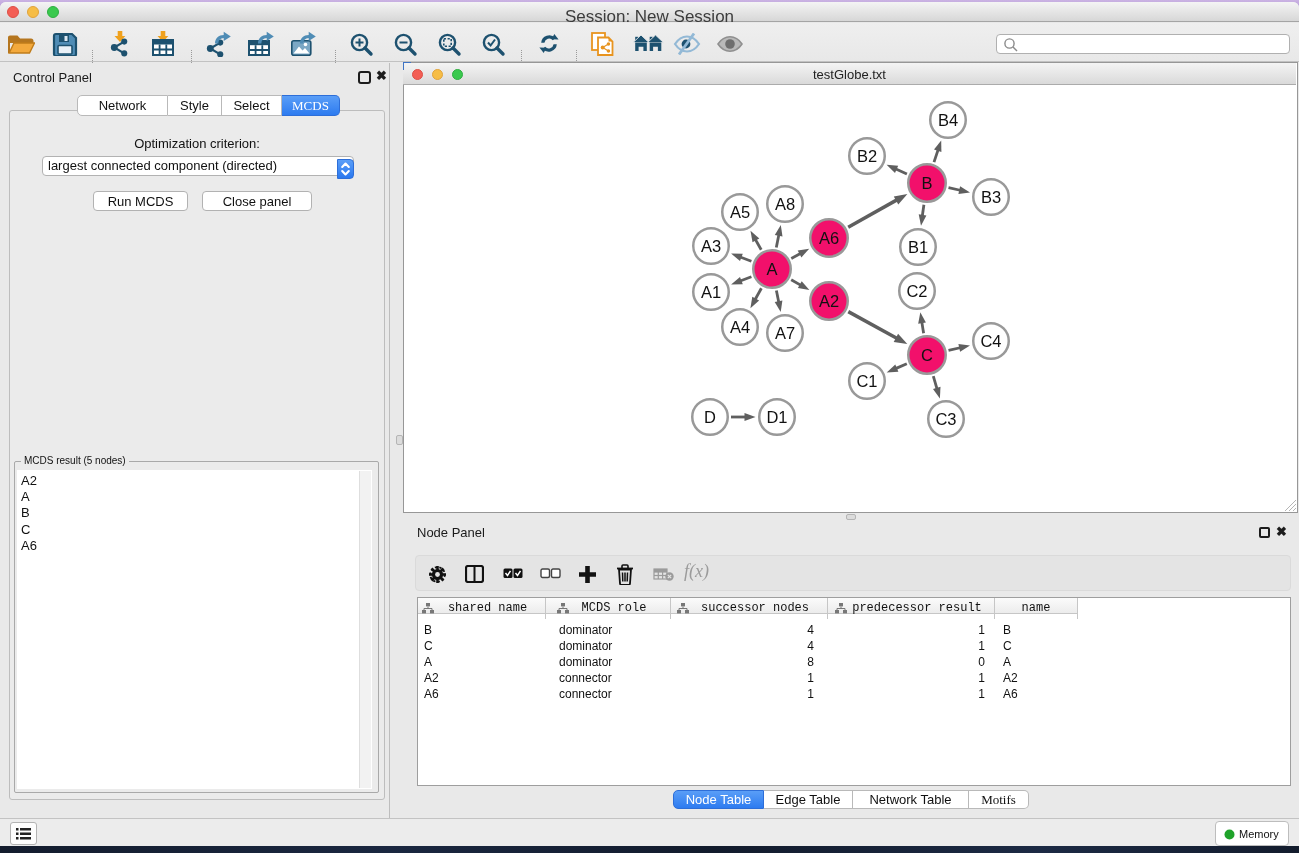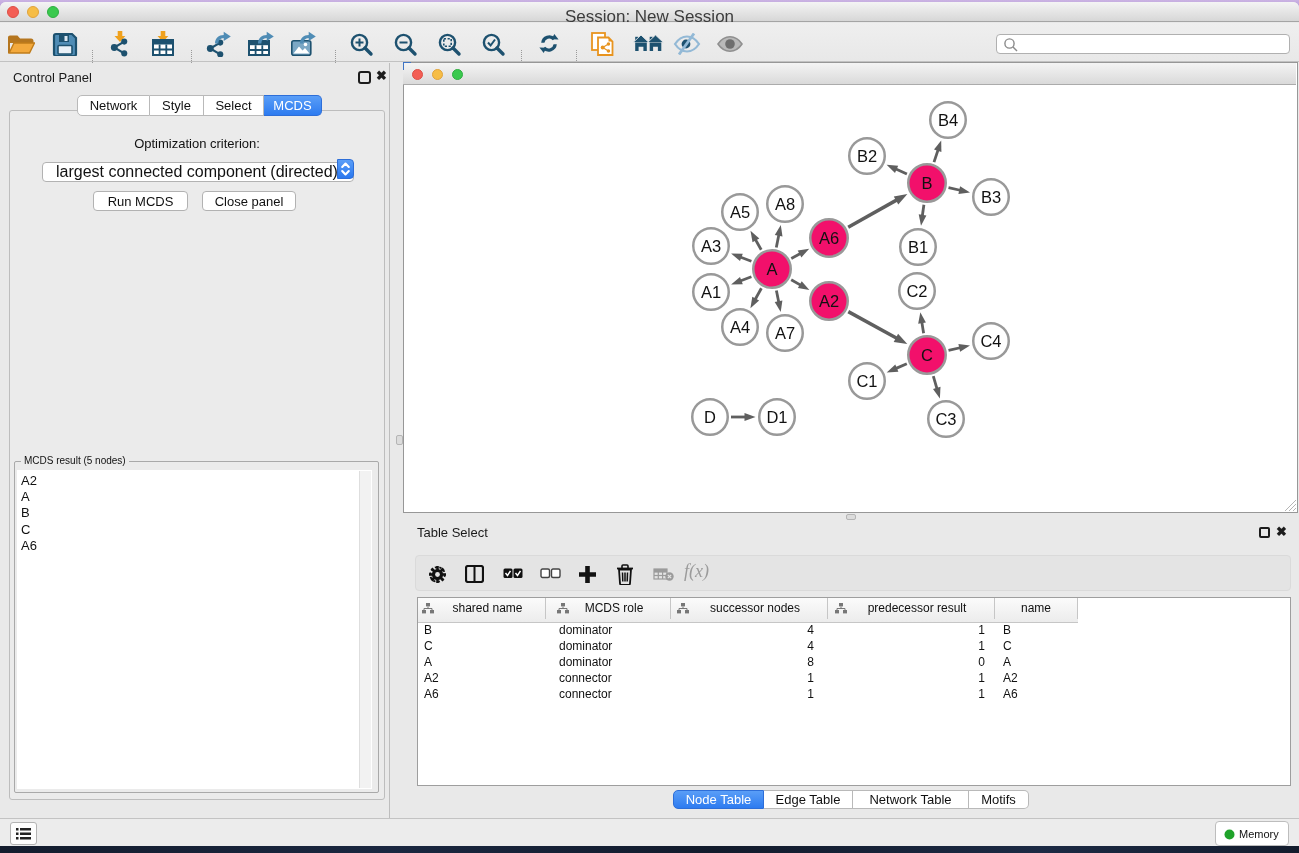--- a/index.html
+++ b/index.html
@@ -35,36 +35,36 @@
      border:2px solid #1c1c1c; border-radius:3px; }
   #cp-close { left:376px; top:68px; font-size:13px; font-weight:bold; color:#1c1c1c; }
   #cp-pane { left:9px; top:110px; width:376px; height:690px;
      border:1px solid #bdbdbd; border-radius:3px; background:#ebebeb; }
   .tabseg { position:absolute; display:flex; }
   .tabseg .tab { height:21px; background:#fff; border-top:1px solid #b9b9b9;
      border-bottom:1px solid #b9b9b9; border-right:1px solid #b9b9b9;
      font-size:13px; color:#111; text-align:center; line-height:20px; }
   .tabseg .tab:first-child { border-left:1px solid #b9b9b9;
      border-radius:5px 0 0 5px; }
-  .tabseg .tab:last-child { border-radius:0 5px 5px 0; }
+  .tabseg .tab:last-child { border-radius:0 5px 5px 0;font-family:Liberation Serif, serif; }
   .tabseg .tab.sel { background:linear-gradient(180deg,#5a9ef7,#2d7bf0);
      color:#fff; border-color:#2d6ed8; }
   #cp-tabs { left:77px; top:95px; }
   #opt-label { left:10px; top:136px; width:374px; text-align:center;
      font-size:13px; color:#111; }
-  #cp-select { left:42px; top:162px; width:312px; height:20px; background:#fff;
-     border:1px solid #b2b2b2; border-radius:4px; font-size:16px; color:#111;
-     line-height:18px; padding-left:13px; }
+  #cp-select { left:42px; top:156px; width:312px; height:20px; background:#fff;
+     border:1px solid #b2b2b2; border-radius:4px; font-size:13px; color:#111;
+     line-height:18px; padding-left:5px; }
   #cp-stepper { left:337px; top:159px; width:17px; height:20px;
      background:linear-gradient(180deg,#5a9ef7,#2a78ef);
      border-radius:0 4px 4px 0; border:1px solid #2d6ed8; }
   .btn { position:absolute; background:#fff; border:1px solid #b2b2b2;
      border-radius:4px; font-size:13px; color:#111; text-align:center; }
   #btn-run { left:93px; top:191px; width:95px; height:20px; line-height:19px; }
-  #btn-close { left:202px; top:191px; width:94px; height:20px; line-height:19px; }
+  #btn-close { left:202px; top:191px; width:110px; height:20px; line-height:19px; }
   #fieldset { left:14px; top:461px; width:365px; height:332px;
      border:1px solid #a9a9a9; border-radius:2px; }
   #fs-legend { left:21px; top:455px; background:#ebebeb; padding:0 3px;
      font-size:10px; color:#111; }
   #fs-list { left:17px; top:470px; width:355px; height:319px; background:#fff;
      font-size:13px; color:#111; line-height:16.2px; padding:3px 0 0 4px; }
   #fs-scroll { left:359px; top:471px; width:12px; height:317px; background:#f2f2f2;
      border-left:1px solid #dedede; }
   
   #vsplit-knob { left:396px; top:435px; width:7px; height:10px; background:#dcdcdc;
@@ -80,23 +80,23 @@
   #graph { left:404px; top:86px; }
   
   #tp-title { left:417px; top:525px; font-size:13px; color:#1a1a1a; }
   #tp-float { left:1259px; top:527px; width:11px; height:11px;
      border:2px solid #1c1c1c; border-radius:2px; }
   #tp-close { left:1276px; top:524px; font-size:13px; font-weight:bold; color:#1c1c1c; }
   #tp-toolbar { left:415px; top:555px; width:876px; height:36px; background:#e4e4e4;
      border:1px solid #dadada; border-radius:4px; }
   #tbl { left:417px; top:597px; width:874px; height:189px; background:#fff;
      border:1px solid #9e9e9e; }
-  #tbl-header { position:absolute; left:0; top:0; width:660px; height:25px;
+  #tbl-header { position:absolute; left:0; top:0; width:660px; height:16px;
      background:linear-gradient(180deg,#fbfbfb,#ececec);
-     border-bottom:1px solid #c6c6c6; }
+     border-bottom:1px solid #c6c6c6;font-family:Liberation Mono, monospace; }
   .hcell { position:absolute; top:0; height:21px; border-right:1px solid #c6c6c6;
      font-size:12px; color:#111; text-align:center; line-height:20px; }
   .trow { position:absolute; font-size:12px; color:#111; }
   #tp-tabs { left:673px; top:790px; }
   #tp-tabs .tab { height:19px; line-height:18px; }
   
   #statusbar { left:0; top:818px; width:1299px; height:28px; background:#ececec;
      border-top:1px solid #c3c3c3; }
   #listbtn { left:10px; top:822px; width:27px; height:23px; background:#fdfdfd;
      border:1px solid #b3b3b3; border-radius:3px; }
@@ -238,21 +238,21 @@
 <line x1="10" y1="10" x2="14" y2="14" stroke="#8a8a8a" stroke-width="1.4"></line>
       </svg>
     </div>
 </div>
 <div class="abs" id="cpanel"></div>
 <div class="abs" id="cp-title">Control Panel</div>
 <div class="abs" id="cp-float"></div>
 <div class="abs" id="cp-close">✖</div>
 <div class="abs" id="cp-pane"></div>
 <div class="abs tabseg" id="cp-tabs">
-  <div class="tab" style="width:73px">Network</div>
+  <div class="tab" style="width:91px">Network</div>
   <div class="tab" style="width:54px">Style</div>
   <div class="tab" style="width:60px">Select</div>
   <div class="tab sel" style="width:58px">MCDS</div>
 </div>
 <div class="abs" id="opt-label">Optimization criterion:</div>
 <div class="abs" id="cp-select">largest connected component (directed)</div>
 <div class="abs" id="cp-stepper"><svg width="15" height="18" viewBox="0 0 15 18">
   <path d="M4.2 7 L7.5 3.6 L10.8 7" fill="none" stroke="#fff" stroke-width="2.1" stroke-linecap="round" stroke-linejoin="round"></path>
   <path d="M4.2 11 L7.5 14.4 L10.8 11" fill="none" stroke="#fff" stroke-width="2.1" stroke-linecap="round" stroke-linejoin="round"></path>
     </svg></div>
@@ -265,20 +265,21 @@
 <div class="abs" id="vsplit-knob"></div>
 <div class="abs" style="left:846px;top:514px;width:10px;height:6px;background:#dcdcdc;border:1px solid #b5b5b5;border-radius:2px"></div>
 <div class="abs" id="netwin"></div>
 <svg class="abs" style="left:403px;top:62px;z-index:5" width="8" height="8">
     <path d="M0 8 V0 H8" fill="none" stroke="#3f74c4" stroke-width="2"></path>
   </svg>
 <div class="abs" id="net-titlebar">
   <div class="tl" style="left:9px;top:6px;width:11px;height:11px;background:#f35e55;border:1px solid #dd4f46;"></div>
   <div class="tl" style="left:29px;top:6px;width:11px;height:11px;background:#f6bd46;border:1px solid #e1a33b;"></div>
   <div class="tl" style="left:49px;top:6px;width:11px;height:11px;background:#3ac94e;border:1px solid #2fae41;"></div>
+  <div id="net-title">testGlobe.txt</div>
 </div>
 <svg class="abs" id="graph" width="893" height="426" viewBox="0 0 893 426">
 <g stroke="none" fill="none">
 <line x1="357.2" y1="163.8" x2="350.9" y2="152.6" stroke="#5f5f5f" stroke-width="2.8"></line>
 <polygon points="346.5,144.7 355.3,152.4 348.5,156.2" fill="#5f5f5f"></polygon>
 <line x1="372.3" y1="161.4" x2="375.0" y2="147.9" stroke="#5f5f5f" stroke-width="2.8"></line>
 <polygon points="376.8,139.1 378.5,150.6 370.8,149.1" fill="#5f5f5f"></polygon>
 <line x1="347.4" y1="175.2" x2="335.5" y2="170.8" stroke="#5f5f5f" stroke-width="2.8"></line>
 <polygon points="327.1,167.6 338.8,167.8 336.0,175.1" fill="#5f5f5f"></polygon>
 <line x1="347.4" y1="190.8" x2="335.5" y2="195.2" stroke="#5f5f5f" stroke-width="2.8"></line>
@@ -356,21 +357,21 @@
 <text x="463" y="300.5" font-size="16.5" fill="#111" text-anchor="middle" font-family="Liberation Sans, sans-serif">C1</text>
 <text x="542" y="338.5" font-size="16.5" fill="#111" text-anchor="middle" font-family="Liberation Sans, sans-serif">C3</text>
 <text x="306" y="336.5" font-size="16.5" fill="#111" text-anchor="middle" font-family="Liberation Sans, sans-serif">D</text>
 <text x="373" y="336.5" font-size="16.5" fill="#111" text-anchor="middle" font-family="Liberation Sans, sans-serif">D1</text>
 </g>
 
 </svg>
 <svg class="abs" style="left:1284px;top:499px" width="13" height="13">
   <path d="M1 12 L12 1 M5 12 L12 5 M9 12 L12 9" stroke="#b5b5b5" stroke-width="1" fill="none"></path>
 </svg>
-<div class="abs" id="tp-title">Table Select</div>
+<div class="abs" id="tp-title">Node Panel</div>
 <div class="abs" id="tp-float"></div>
 <div class="abs" id="tp-close">✖</div>
 <div class="abs" id="tp-toolbar">
   <svg style="position:absolute;left:12px;top:9px" width="19" height="19" viewBox="0 0 19 19">
 <g fill="#111">
         <circle cx="9.5" cy="9.5" r="5.6"></circle>
 <g stroke="#111" stroke-width="2.6">
 <line x1="9.5" y1="1" x2="9.5" y2="18"></line>
           <line x1="1" y1="9.5" x2="18" y2="9.5"></line>
 <line x1="3.5" y1="3.5" x2="15.5" y2="15.5"></line>

